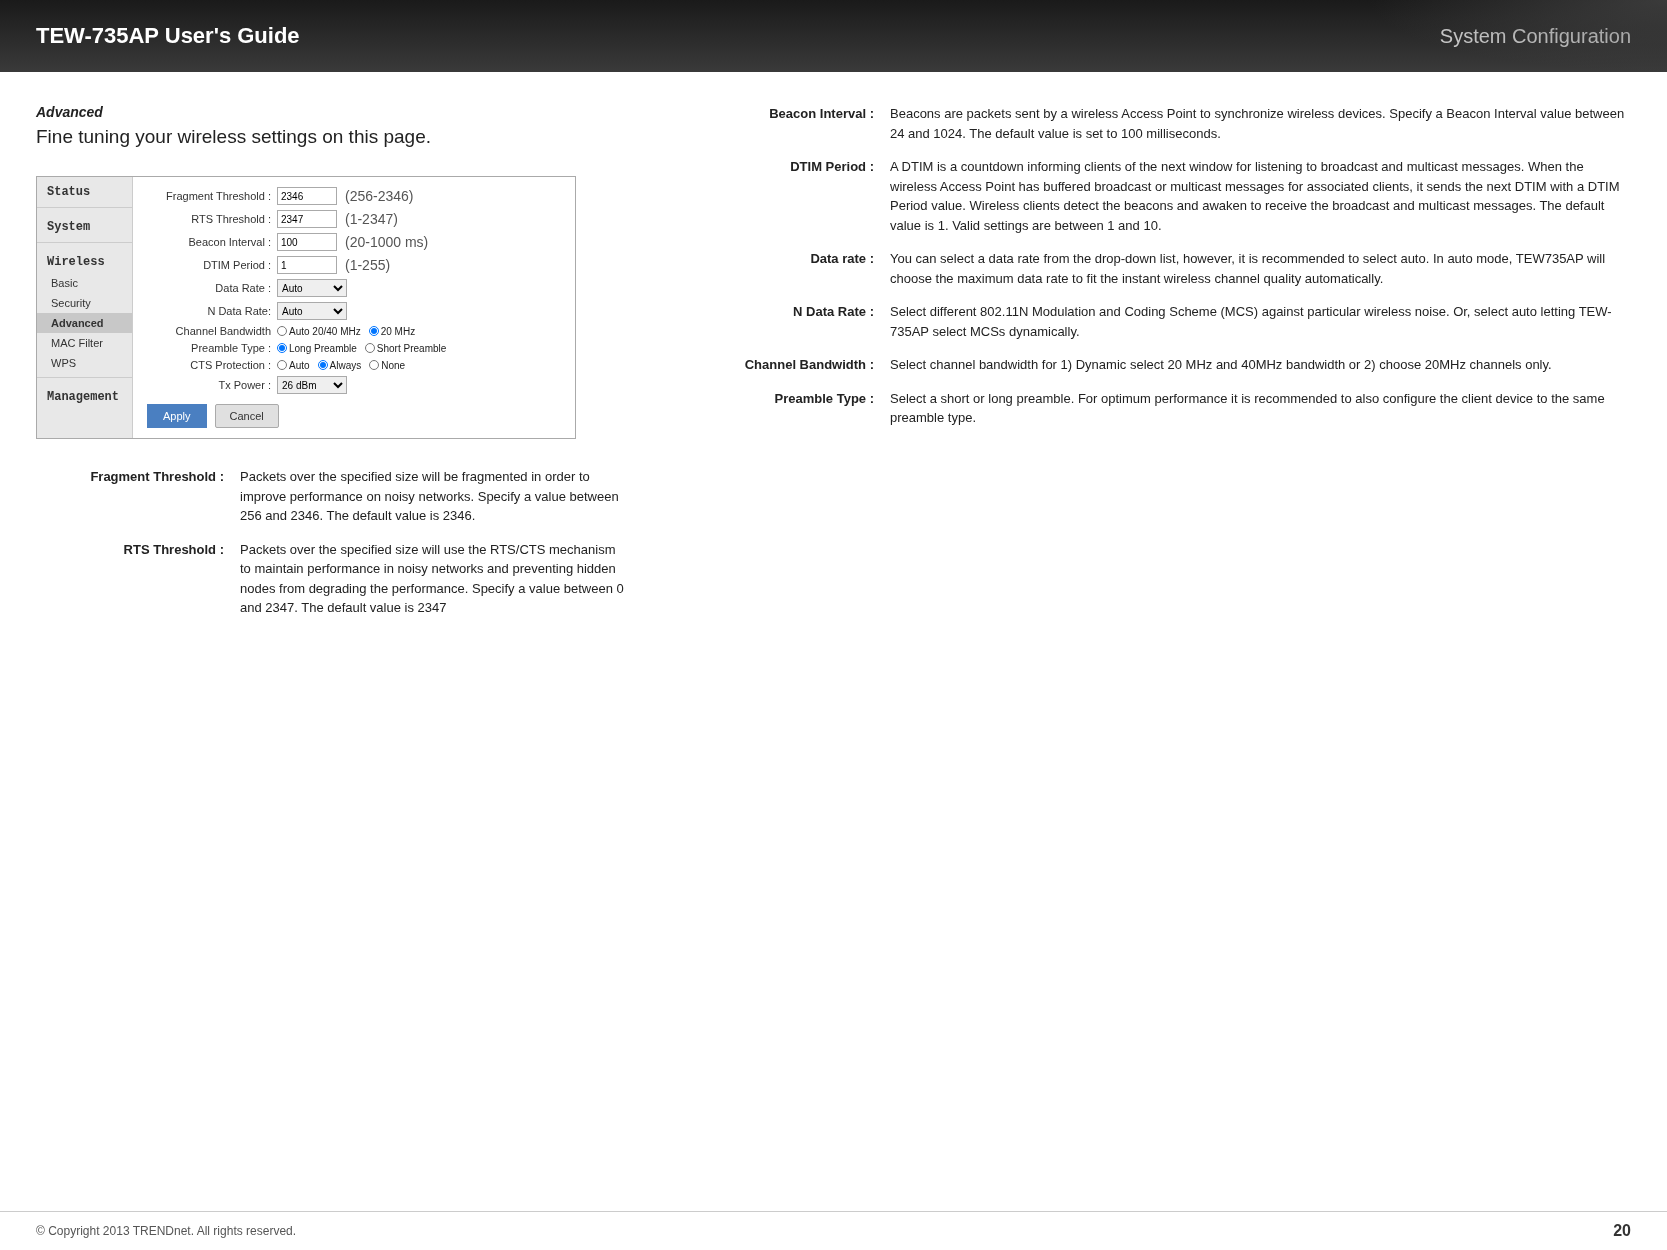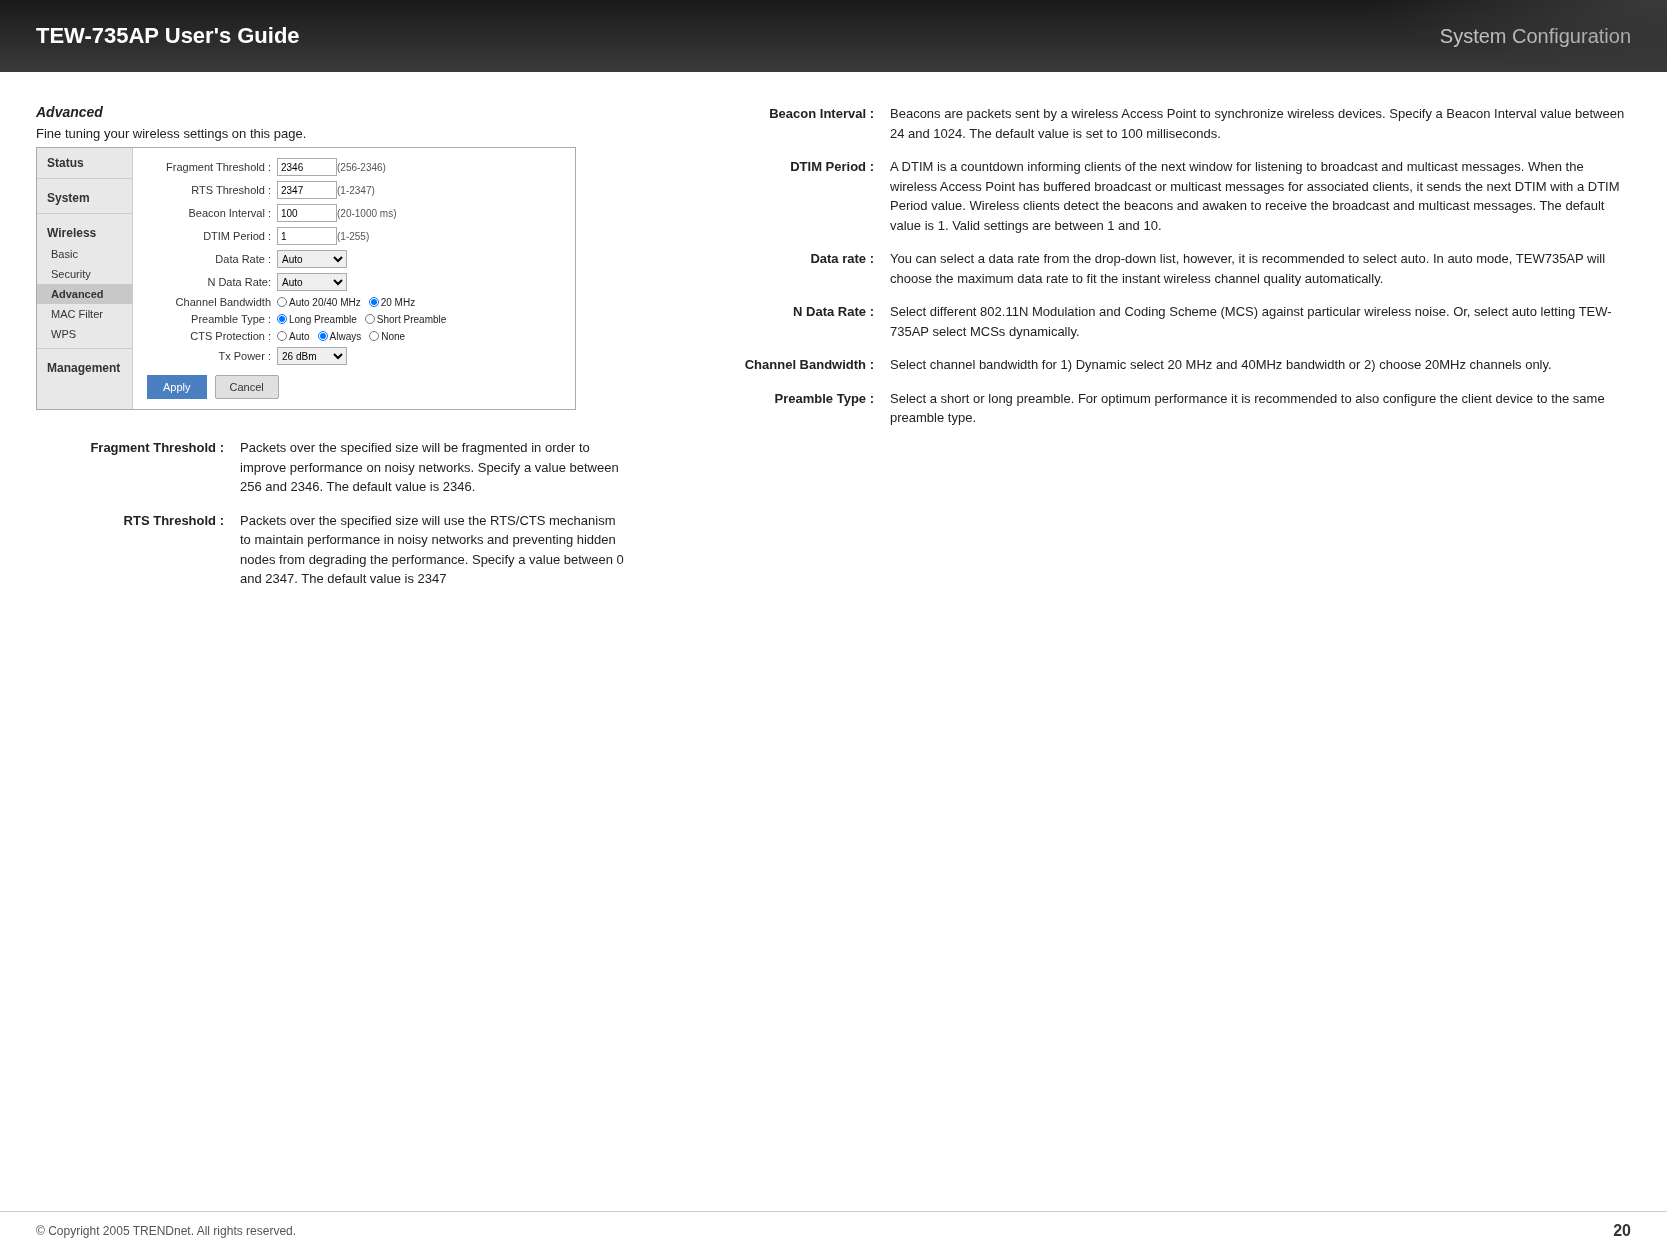--- a/index.html
+++ b/index.html
@@ -62,22 +62,22 @@
       border-left: none;
     }
 
     .section-title {
       font-style: italic;
       font-weight: bold;
       font-size: 14px;
       margin-bottom: 6px;
     }
     .section-subtitle {
-      font-size: 13px;
-      margin-bottom: 6px;
+      font-size: 19px;
+      margin-bottom: 28px;
     }
 
     
     .router-ui {
       border: 1px solid #aaa;
       display: flex;
       width: 540px;
       margin-bottom: 28px;
       background: #f0f0f0;
     }
@@ -86,20 +86,21 @@
       background: #e8e8e8;
       border-right: 1px solid #ccc;
       padding: 0;
     }
     .router-sidebar-section {
       font-weight: bold;
       font-size: 12px;
       color: #333;
       padding: 8px 10px 4px 10px;
       display: block;
+      font-family: Liberation Mono, monospace;
     }
     .router-sidebar-item {
       font-size: 11px;
       padding: 4px 10px 4px 14px;
       color: #333;
       display: block;
       cursor: pointer;
     }
     .router-sidebar-item.active {
       background: #c8c8c8;
@@ -137,23 +138,23 @@
       font-size: 11px;
     }
     .router-form-input {
       width: 60px;
       height: 18px;
       border: 1px solid #aaa;
       font-size: 10px;
       padding: 1px 3px;
     }
     .router-form-hint {
-      font-size: 10px;
+      font-size: 14px;
       color: #555;
-      margin-left: 0;
+      margin-left: 8px;
     }
     .router-form-select {
       height: 18px;
       font-size: 10px;
       border: 1px solid #aaa;
       width: 70px;
     }
     .router-radio-group {
       display: flex;
       align-items: center;
@@ -425,15 +426,15 @@
           <td class="label-col">Preamble Type :</td>
           <td class="value-col">Select a short or long preamble. For optimum performance it is recommended to also configure the client device to the same preamble type.</td>
         </tr>
       </tbody>
     </table>
   </div>
 
 </div>
 
 <div class="footer">
-  <span>© Copyright 2005 TRENDnet.  All rights reserved.</span>
+  <span>© Copyright 2013 TRENDnet.  All rights reserved.</span>
   <span class="footer-page">20</span>
 </div>
 
 </body></html>

